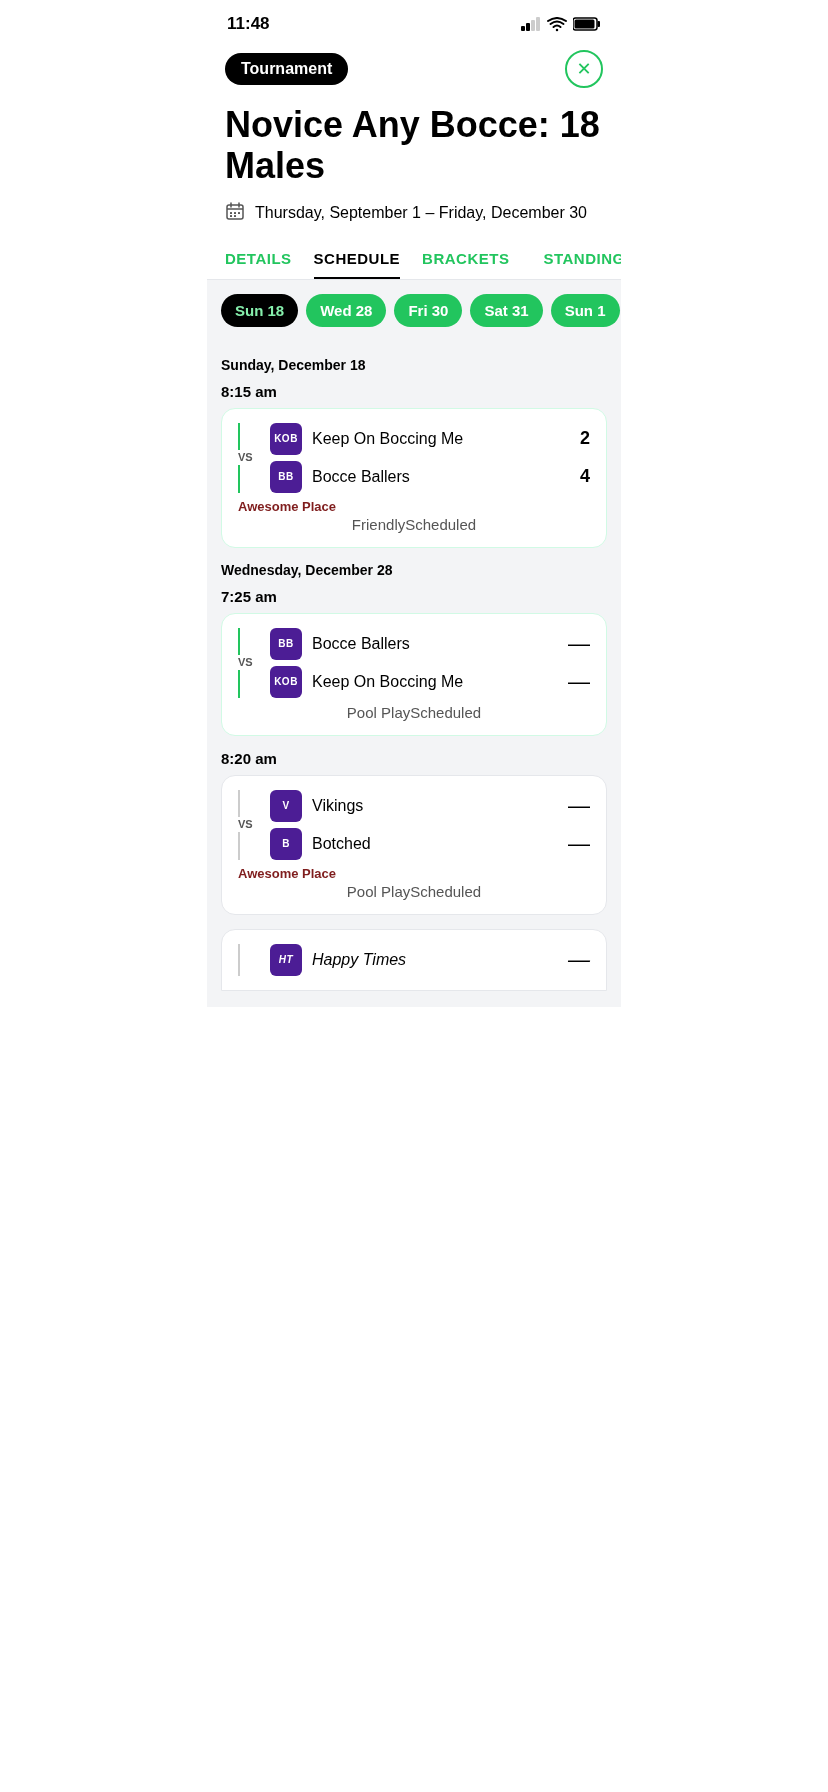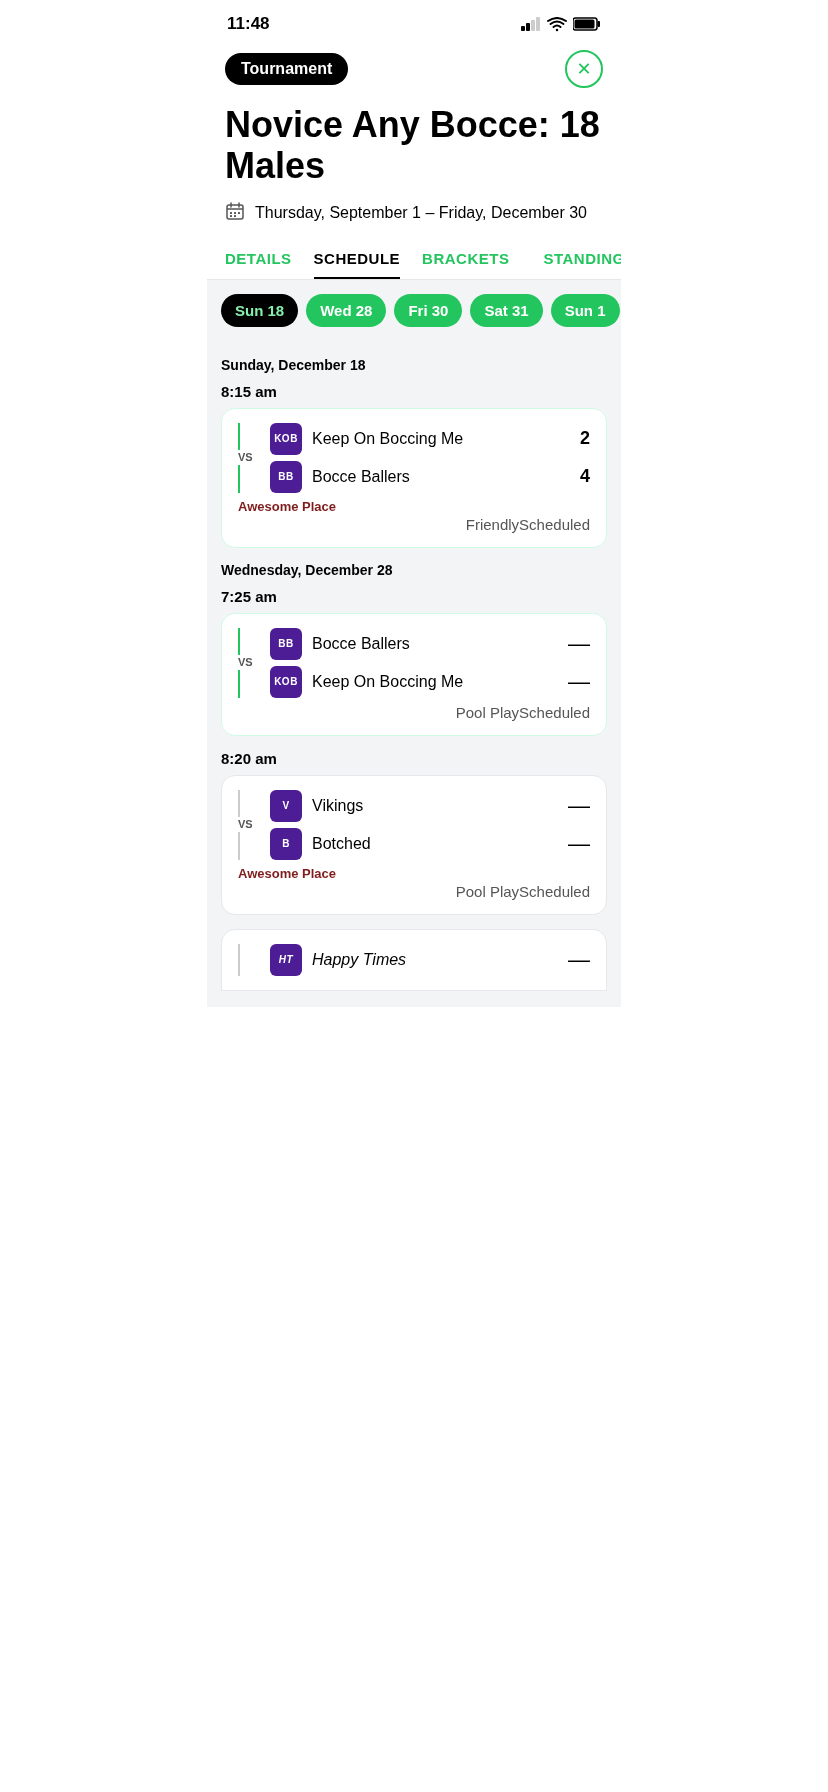--- a/index.html
+++ b/index.html
@@ -232,21 +232,21 @@
       margin-top: 6px;
     }
     .match-location {
       font-size: 13px;
       font-weight: 700;
       color: #7f1d1d;
       margin-bottom: 2px;
     }
     .match-bottom {
       display: flex;
-      justify-content: flex-end;
+      justify-content: center;
       align-items: center;
     }
     .match-type {
       font-size: 15px;
       color: #555;
     }
     .match-status {
       font-size: 15px;
       color: #555;
     }

